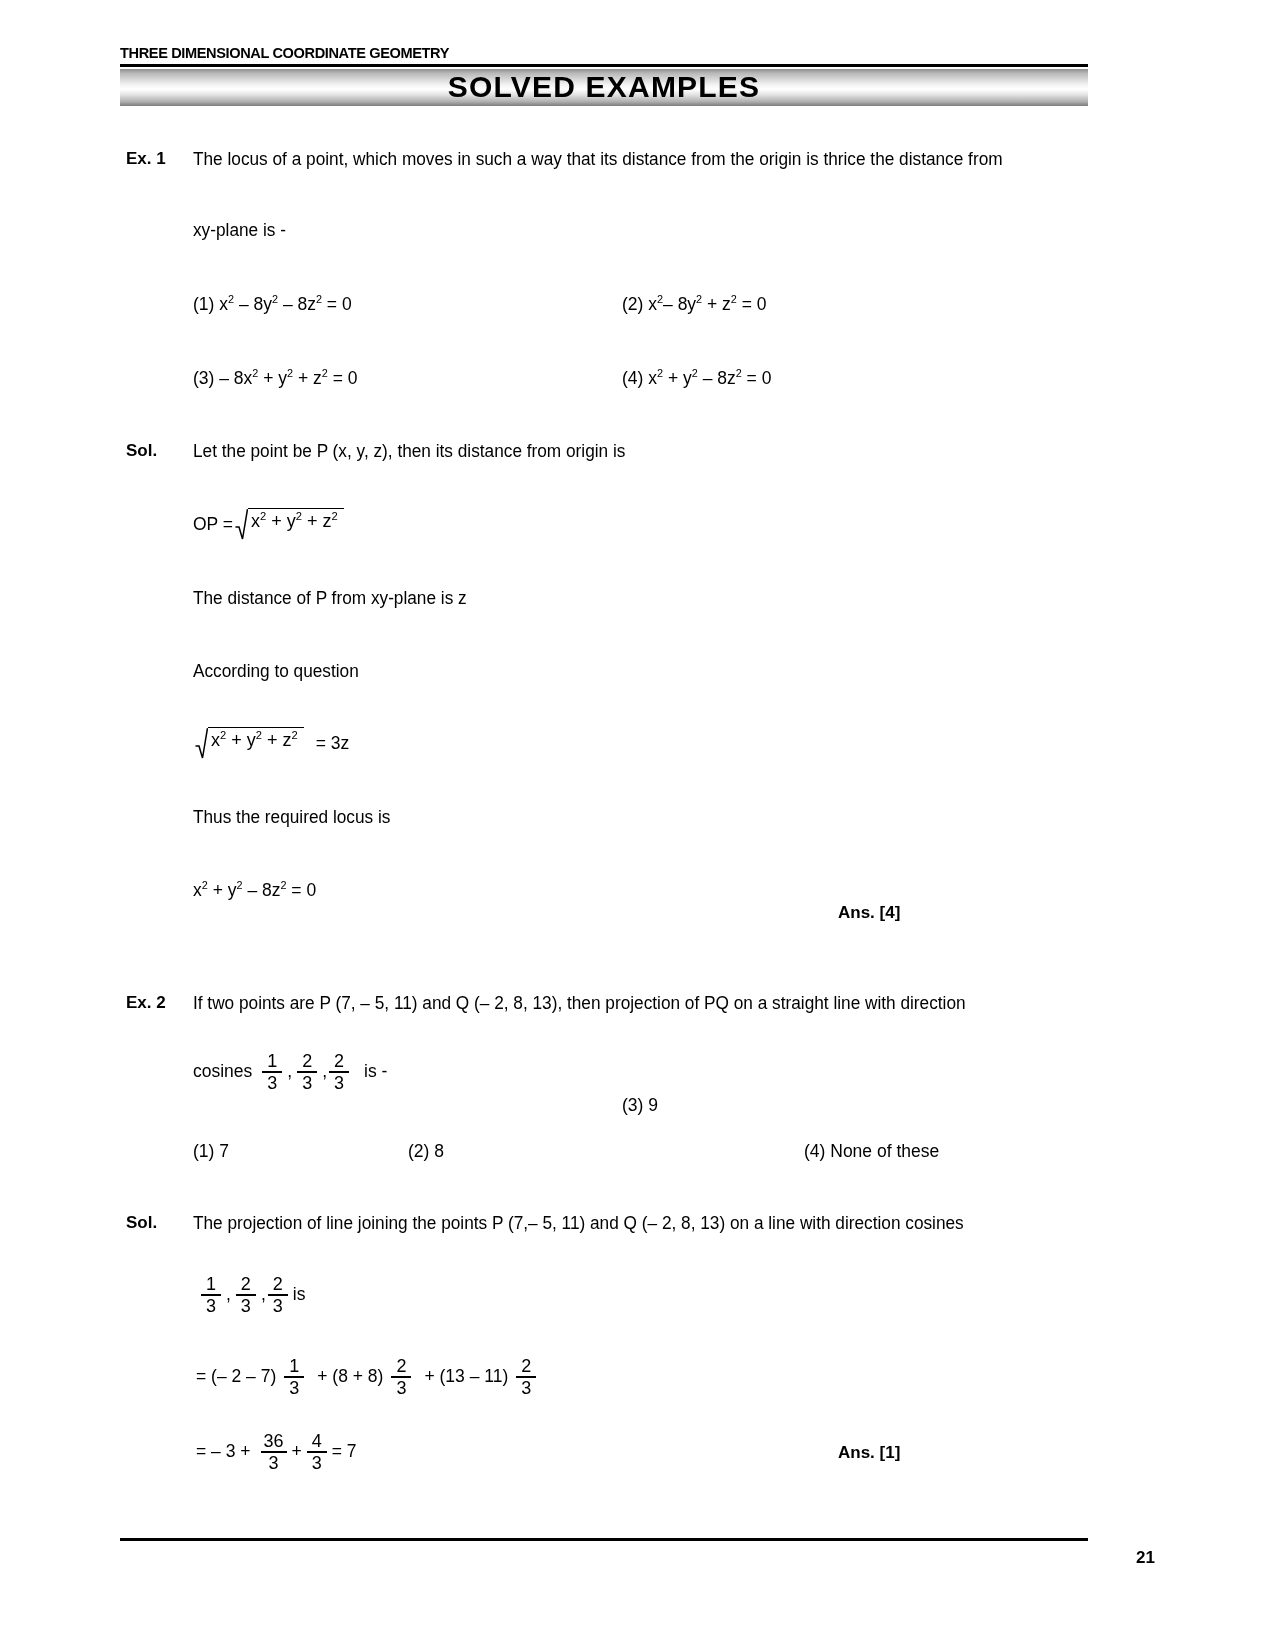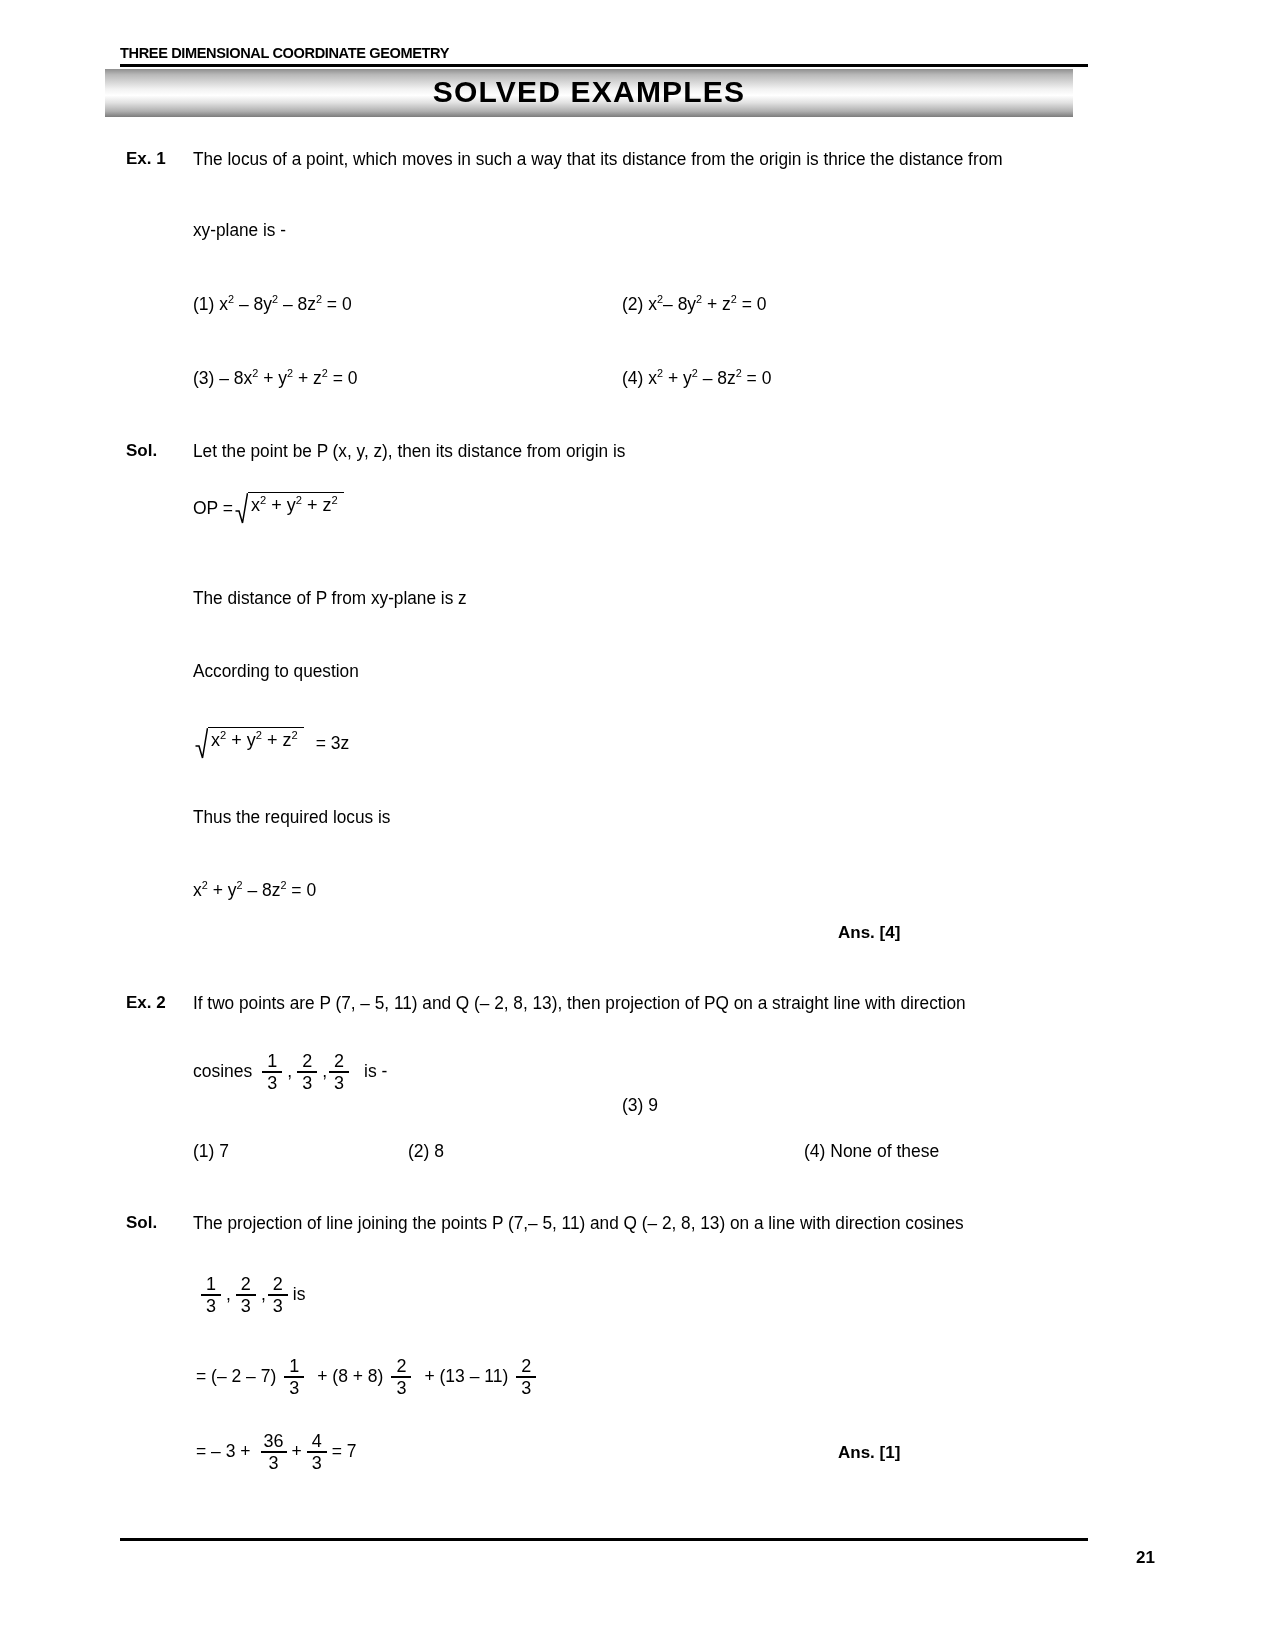--- a/index.html
+++ b/index.html
@@ -38,24 +38,24 @@
   .head-rule {
     position: absolute;
     left: 120px;
     top: 64px;
     width: 968px;
     height: 2.5px;
     background: #000;
   }
   .banner {
     position: absolute;
-    left: 105px;
+    left: 120px;
     top: 69px;
     width: 968px;
-    height: 48px;
+    height: 37px;
     background: linear-gradient(to bottom,
       #8f8f8f 0%,
       #b9b9b9 12%,
       #f2f2f2 42%,
       #ffffff 55%,
       #e2e2e2 70%,
       #b0b0b0 88%,
       #7c7c7c 100%);
   }
   .banner-title {
@@ -192,21 +192,21 @@
   <div class="opt" style="left:193px; top:368px;">
     <span>(3) – 8x</span><sup>2</sup><span> + y</span><sup>2</sup><span> + z</span><sup>2</sup><span> = 0</span>
   </div>
   <div class="opt" style="left:622px; top:368px;">
     <span>(4) x</span><sup>2</sup><span> + y</span><sup>2</sup><span> – 8z</span><sup>2</sup><span> = 0</span>
   </div>
 
   <div class="tag" style="top:441px;">Sol.</div>
   <div class="body-text" style="top:441px;">Let the point be P (x, y, z), then its distance from origin is</div>
 
-  <div class="mathline" style="left:193px; top:492px;">
+  <div class="mathline" style="left:193px; top:508px;">
     <span>OP =</span>
     <span class="sqrt">
       <span class="radical">
         <svg width="13" height="32" viewBox="0 0 13 32">
           <path d="M0.5 19 L4 19 L7.5 31 L12.5 1.2" fill="none" stroke="#000" stroke-width="1.5"></path>
         </svg>
       </span>
       <span class="radicand"><span>x</span><sup>2</sup><span> + y</span><sup>2</sup><span> + z</span><sup>2</sup></span>
     </span>
   </div>
@@ -224,21 +224,21 @@
       <span class="radicand"><span>x</span><sup>2</sup><span> + y</span><sup>2</sup><span> + z</span><sup>2</sup></span>
     </span>
     <span style="margin-left:12px;">= 3z</span>
   </div>
 
   <div class="body-text" style="top:807px;">Thus the required locus is</div>
 
   <div class="opt" style="left:193px; top:880px;">
     <span>x</span><sup>2</sup><span> + y</span><sup>2</sup><span> – 8z</span><sup>2</sup><span> = 0</span>
   </div>
-  <div class="ans" style="left:838px; top:923px;">Ans. [4]</div>
+  <div class="ans" style="left:838px; top:903px;">Ans. [4]</div>
 
   <div class="tag" style="top:993px;">Ex. 2</div>
   <div class="body-text" style="top:993px;">If two points are P (7, – 5, 11) and Q (– 2, 8, 13), then projection of PQ on a straight line with direction</div>
 
   <div class="mathline" style="left:193px; top:1052px;">
     <span>cosines</span>
     <span class="frac" style="margin-left:10px;">
       <span class="num">1</span>
       <span class="bar"></span>
       <span class="den">3</span>

